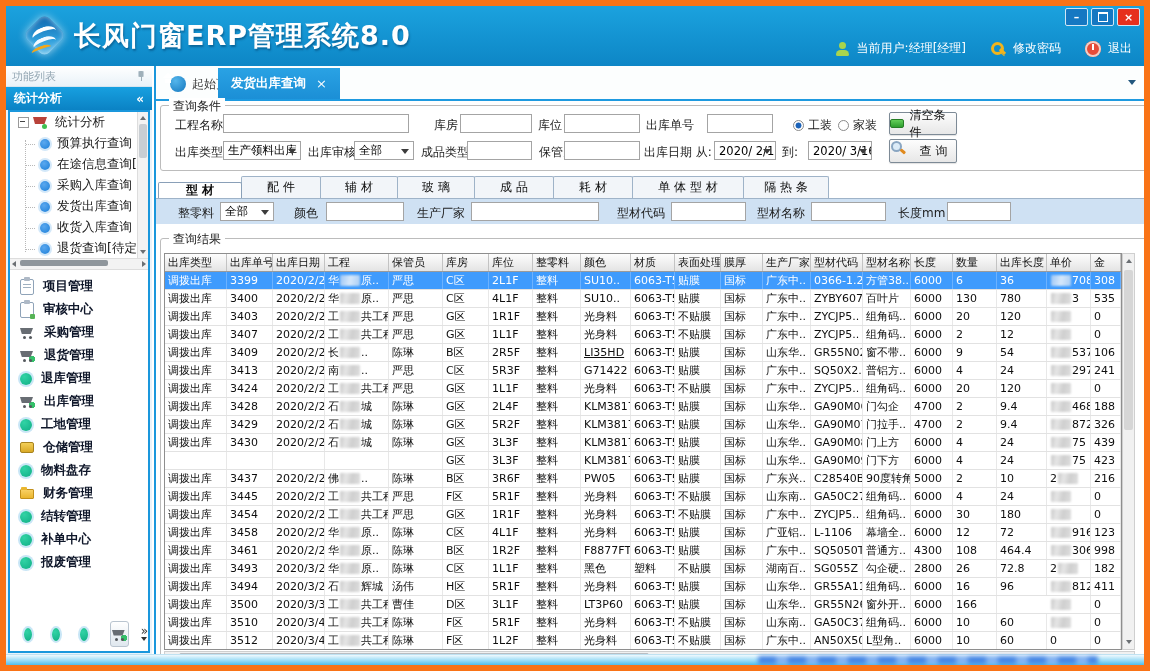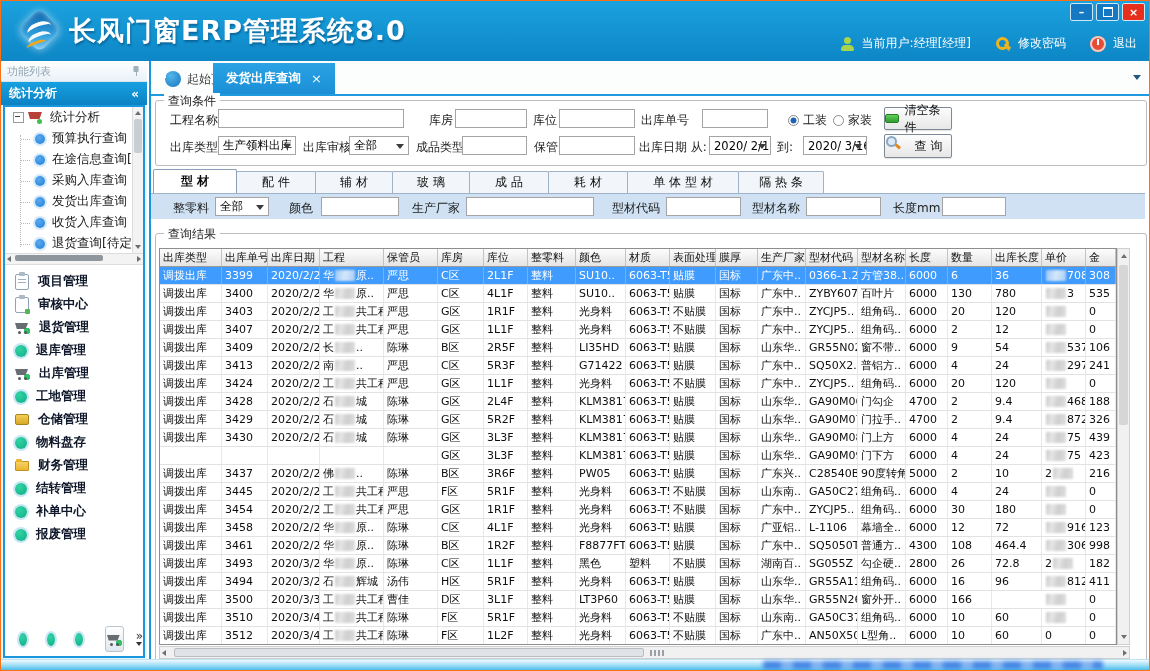--- a/index.html
+++ b/index.html
@@ -1,16 +1,16 @@
 <!DOCTYPE html>
 <html><head>
 <meta charset="utf-8">
 <style>
   html,body{margin:0;padding:0;background:#d7e4ee;font-family:"DejaVu Sans","Liberation Sans",sans-serif;}
-  .window{position:relative;width:1150px;height:671px;background:#fff;overflow:hidden;border:1px solid #f97316;box-sizing:border-box;}
+  .window{position:relative;width:1150px;height:671px;background:#fff;overflow:hidden;border:6px solid #f97316;box-sizing:border-box;}
   
   .titlebar{position:absolute;left:0;top:0;right:0;height:60px;background:linear-gradient(#1ba2de,#0d86c6);}
   .logo{position:absolute;left:16px;top:7px;width:46px;height:46px;}
   .logo-dia{position:absolute;left:7px;top:7px;width:31px;height:31px;transform:rotate(45deg);border-radius:7px;background:linear-gradient(135deg,#0b5fa8,#2f9fdc 60%,#7cc9ef);box-shadow:0 0 9px rgba(255,255,255,.6),inset 0 0 5px rgba(255,255,255,.5);}
   .logo-sw1{position:absolute;left:10px;top:14px;width:25px;height:11px;border-top:4px solid #fff;border-radius:50%;transform:rotate(-20deg);}
   .logo-sw2{position:absolute;left:11px;top:24px;width:24px;height:10px;border-top:4px solid #f2f9ff;border-radius:50%;transform:rotate(-20deg);}
   .logo-ac{position:absolute;left:9px;top:33px;width:21px;height:5px;border-top:3px solid #f2a71b;border-radius:50%;transform:rotate(-20deg);}
   .app-title{position:absolute;left:68px;top:12px;font-size:27px;font-weight:bold;color:#fff;letter-spacing:1px;text-shadow:1px 2px 2px rgba(0,50,90,.45);white-space:nowrap;}
   .win-controls{position:absolute;top:2px;right:4px;display:flex;gap:3px;}
   .wc{width:21px;height:16px;display:flex;align-items:center;justify-content:center;color:#fff;font-size:11px;font-weight:bold;background:#1578c2;border:1px solid #cfe6f5;border-radius:2px;cursor:default;line-height:1;}
@@ -96,21 +96,21 @@
   .radio{position:absolute;display:flex;align-items:center;gap:4px;font-size:12px;color:#1b1b1b;}
   .rdot{width:11px;height:11px;border-radius:50%;border:1px solid #8a8a8a;background:#fff;box-sizing:border-box;}
   .rdot-sel{background:radial-gradient(circle,#1b62b8 0 42%,#fff 52%);}
   .btn{position:absolute;display:flex;align-items:center;justify-content:center;gap:6px;border:1px solid #7d8a96;background:linear-gradient(#fdfdfd,#e7e7e7);border-radius:2px;font-size:12px;color:#111;box-shadow:0 1px 1px rgba(0,0,0,.12);}
   .green-ic{width:14px;height:9px;background:linear-gradient(#64cf5a,#2f9e2f);border:1px solid #267d26;border-radius:2px;box-sizing:border-box;}
   .mag-ic{width:15px;height:15px;}
   .mag-ic::before{content:"";position:absolute;left:1px;top:1px;width:7px;height:7px;border:2px solid #8aa6c2;border-radius:50%;background:#dcebf7;}
   .mag-ic::after{content:"";position:absolute;left:10px;top:10px;width:6px;height:2.5px;background:#e08a1e;transform:rotate(40deg);border-radius:1px;}
   .mtabs{position:absolute;left:2px;top:108px;height:24px;display:flex;align-items:flex-end;}
   .mtab{height:22px;box-sizing:border-box;border:1px solid #9fb3c8;border-bottom:0;background:#f2f5f9;display:flex;align-items:center;justify-content:center;font-size:12px;color:#0b0b0b;white-space:nowrap;border-radius:2px 2px 0 0;margin-right:-1px;}
-  .mtab-active{background:#fff;font-weight:bold;height:24px;position:relative;z-index:2;border-color:#8aa0b8;text-align:right;}
+  .mtab-active{background:#fff;font-weight:bold;height:16px;position:relative;z-index:2;border-color:#8aa0b8;text-align:right;}
   .filterband{position:absolute;left:0;top:132px;width:994px;height:25px;background:#cfe1f3;border-top:1px solid #9fb3c8;}
   .filterband .flabel{top:6px;}
   .filterband .inp,.filterband .combo{top:3px;}
   
   .tbl{position:absolute;left:3px;top:14px;width:958px;height:397px;border:1px solid #8e8e8e;background:#fff;overflow:hidden;box-sizing:border-box;}
   .thead{display:flex;height:18px;background:linear-gradient(#fdfdfd,#e4e4e4);border-bottom:1px solid #9a9a9a;box-sizing:border-box;}
   .th{box-sizing:border-box;border-right:1px solid #c3c3c3;display:flex;align-items:center;padding:0 3px;font-size:11px;color:#111;white-space:nowrap;overflow:hidden;flex:none;}
   .trow{display:flex;height:18px;border-bottom:1px solid #e2e2e2;box-sizing:border-box;}
   .td{box-sizing:border-box;border-right:1px solid #e8e8e8;padding:0 3px;font-size:11px;display:flex;align-items:center;white-space:nowrap;overflow:hidden;color:#0e0e0e;flex:none;}
   .trow-sel{background:#3f9bfd;}
@@ -221,20 +221,24 @@
         <span class="arr arr-right"></span>
       </div>
       <div class="modules" id="modules">
           <div class="module">
             <span class="ic ic-clipboard"></span>
             <span>项目管理</span>
           </div>
           <div class="module">
             <span class="ic ic-clipboard2"></span>
             <span>审核中心</span>
+          </div>
+          <div class="module">
+            <span class="ic ic-cart"></span>
+            <span>采购管理</span>
           </div>
           <div class="module">
             <span class="ic ic-cart-green"></span>
             <span>退货管理</span>
           </div>
           <div class="module">
             <span class="ic ic-dot"></span>
             <span>退库管理</span>
           </div>
           <div class="module">
@@ -494,21 +498,21 @@
             </div>
             <div class="trow">
               <span class="td" style="width: 62px;">调拨出库</span>
               <span class="td" style="width: 46px;">3409</span>
               <span class="td" style="width: 52px;">2020/2/25</span>
               <span class="td" style="width: 64px;">长<span class="px"></span>..</span>
               <span class="td" style="width: 54px;">陈琳</span>
               <span class="td" style="width: 46px;">B区</span>
               <span class="td" style="width: 44px;">2R5F</span>
               <span class="td" style="width: 48px;">整料</span>
-              <span class="td" style="width: 50px;">LI35HD</span>
+              <span class="td" style="width: 50px; text-decoration: underline;">LI35HD</span>
               <span class="td" style="width: 44px;">6063-T5</span>
               <span class="td" style="width: 46px;">贴膜</span>
               <span class="td" style="width: 42px;">国标</span>
               <span class="td" style="width: 48px;">山东华..</span>
               <span class="td" style="width: 52px;">GR55N02</span>
               <span class="td" style="width: 48px;">窗不带..</span>
               <span class="td" style="width: 42px;">6000</span>
               <span class="td" style="width: 44px;">9</span>
               <span class="td" style="width: 50px;">54</span>
               <span class="td" style="width: 44px;"><span class="px"></span>537</span>

